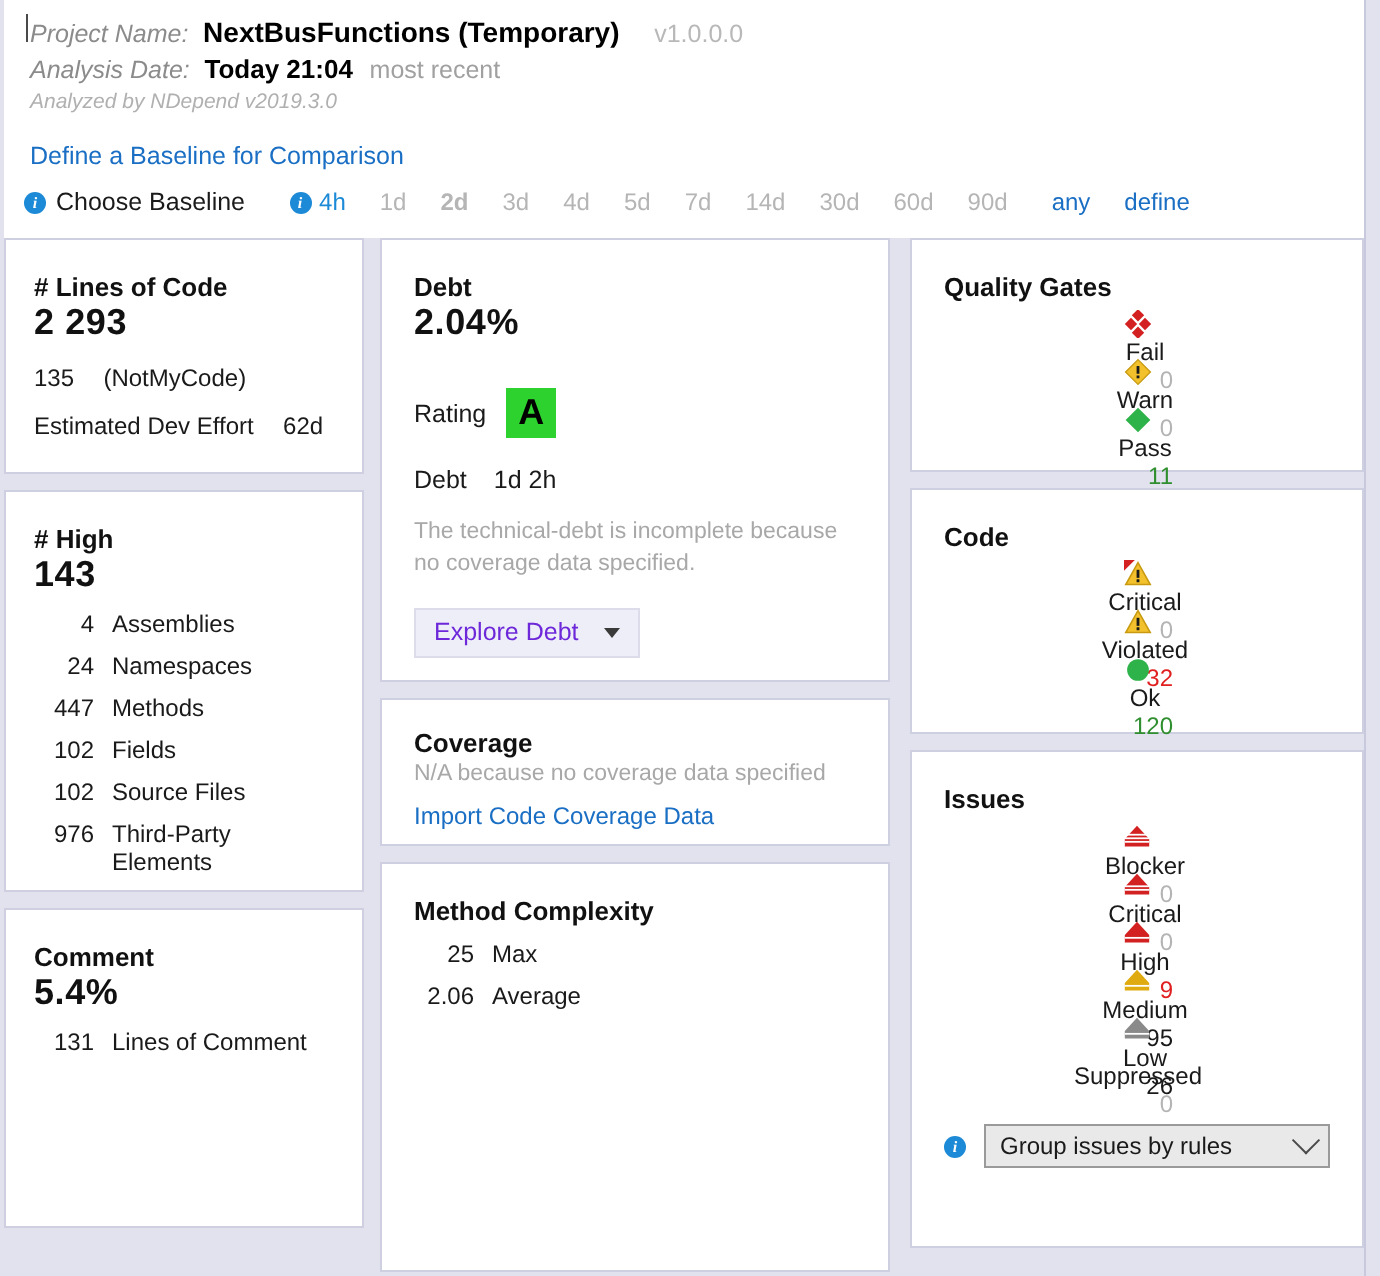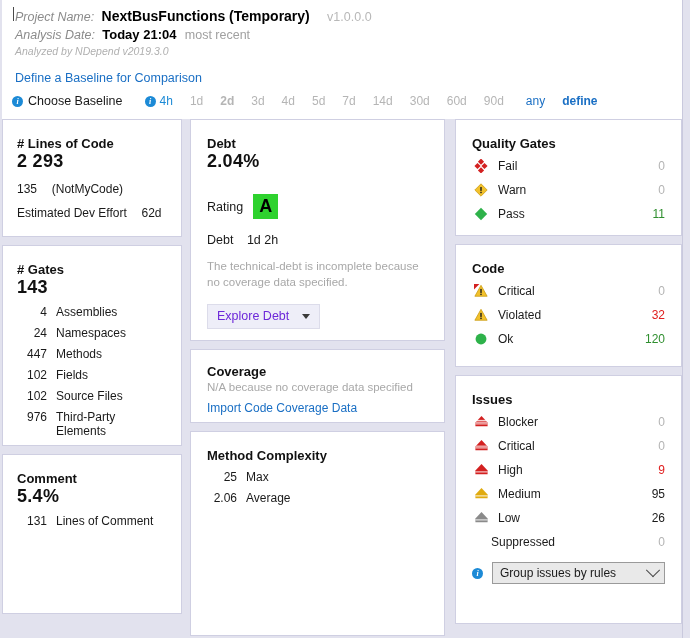--- a/index.html
+++ b/index.html
@@ -225,20 +225,21 @@
   .p-gates  { height: 117px; padding: 16px 16px 0 16px; }
   .p-rules  { height: 123px; padding: 16px 16px 0 16px; }
   .p-issues { height: 249px; padding: 16px 16px 0 16px; }
 
   .stat-row {
     display: flex;
     align-items: center;
     height: 21px;
     margin-top: 3px;
     font-size: 12px;
+    flex-direction: column;
   }
   .stat-icon {
     width: 18px;
     flex: none;
     display: flex;
     align-items: center;
     justify-content: center;
   }
   .stat-label {
     margin-left: 8px;
@@ -336,21 +337,21 @@
           <span class="range-item" style="margin-left: 17px; font-weight: bold;">2d</span>
           <span class="range-item" style="margin-left: 17px;">3d</span>
           <span class="range-item" style="margin-left: 17px;">4d</span>
           <span class="range-item" style="margin-left: 17px;">5d</span>
           <span class="range-item" style="margin-left: 17px;">7d</span>
           <span class="range-item" style="margin-left: 17px;">14d</span>
           <span class="range-item" style="margin-left: 17px;">30d</span>
           <span class="range-item" style="margin-left: 17px;">60d</span>
           <span class="range-item" style="margin-left: 17px;">90d</span>
           <span class="range-item link" style="margin-left: 22px;">any</span>
-          <span class="range-item link" style="margin-left: 17px; font-weight: bold;">define</span>
+          <span class="range-item link" style="margin-left: 17px;">define</span>
         </span>
     </div>
   </div>
 
   <div class="board">
 
     <div class="col col-left">
 
       <div class="panel p-loc">
         <div class="panel-title"># Lines of Code</div>
@@ -361,21 +362,21 @@
           <span>(NotMyCode)</span>
         </div>
         <div class="loc-sub">
           <span>Estimated Dev Effort</span>
           <span class="gap"></span>
           <span>62d</span>
         </div>
       </div>
 
       <div class="panel p-types">
-        <div class="panel-title"># Gates</div>
+        <div class="panel-title"># High</div>
         <div class="panel-big">143</div>
         <div id="types-rows">
             <div class="kv-row">
               <span class="kv-num">4</span>
               <span class="kv-txt">Assemblies</span>
             </div>
             <div class="kv-row">
               <span class="kv-num">24</span>
               <span class="kv-txt">Namespaces</span>
             </div>

